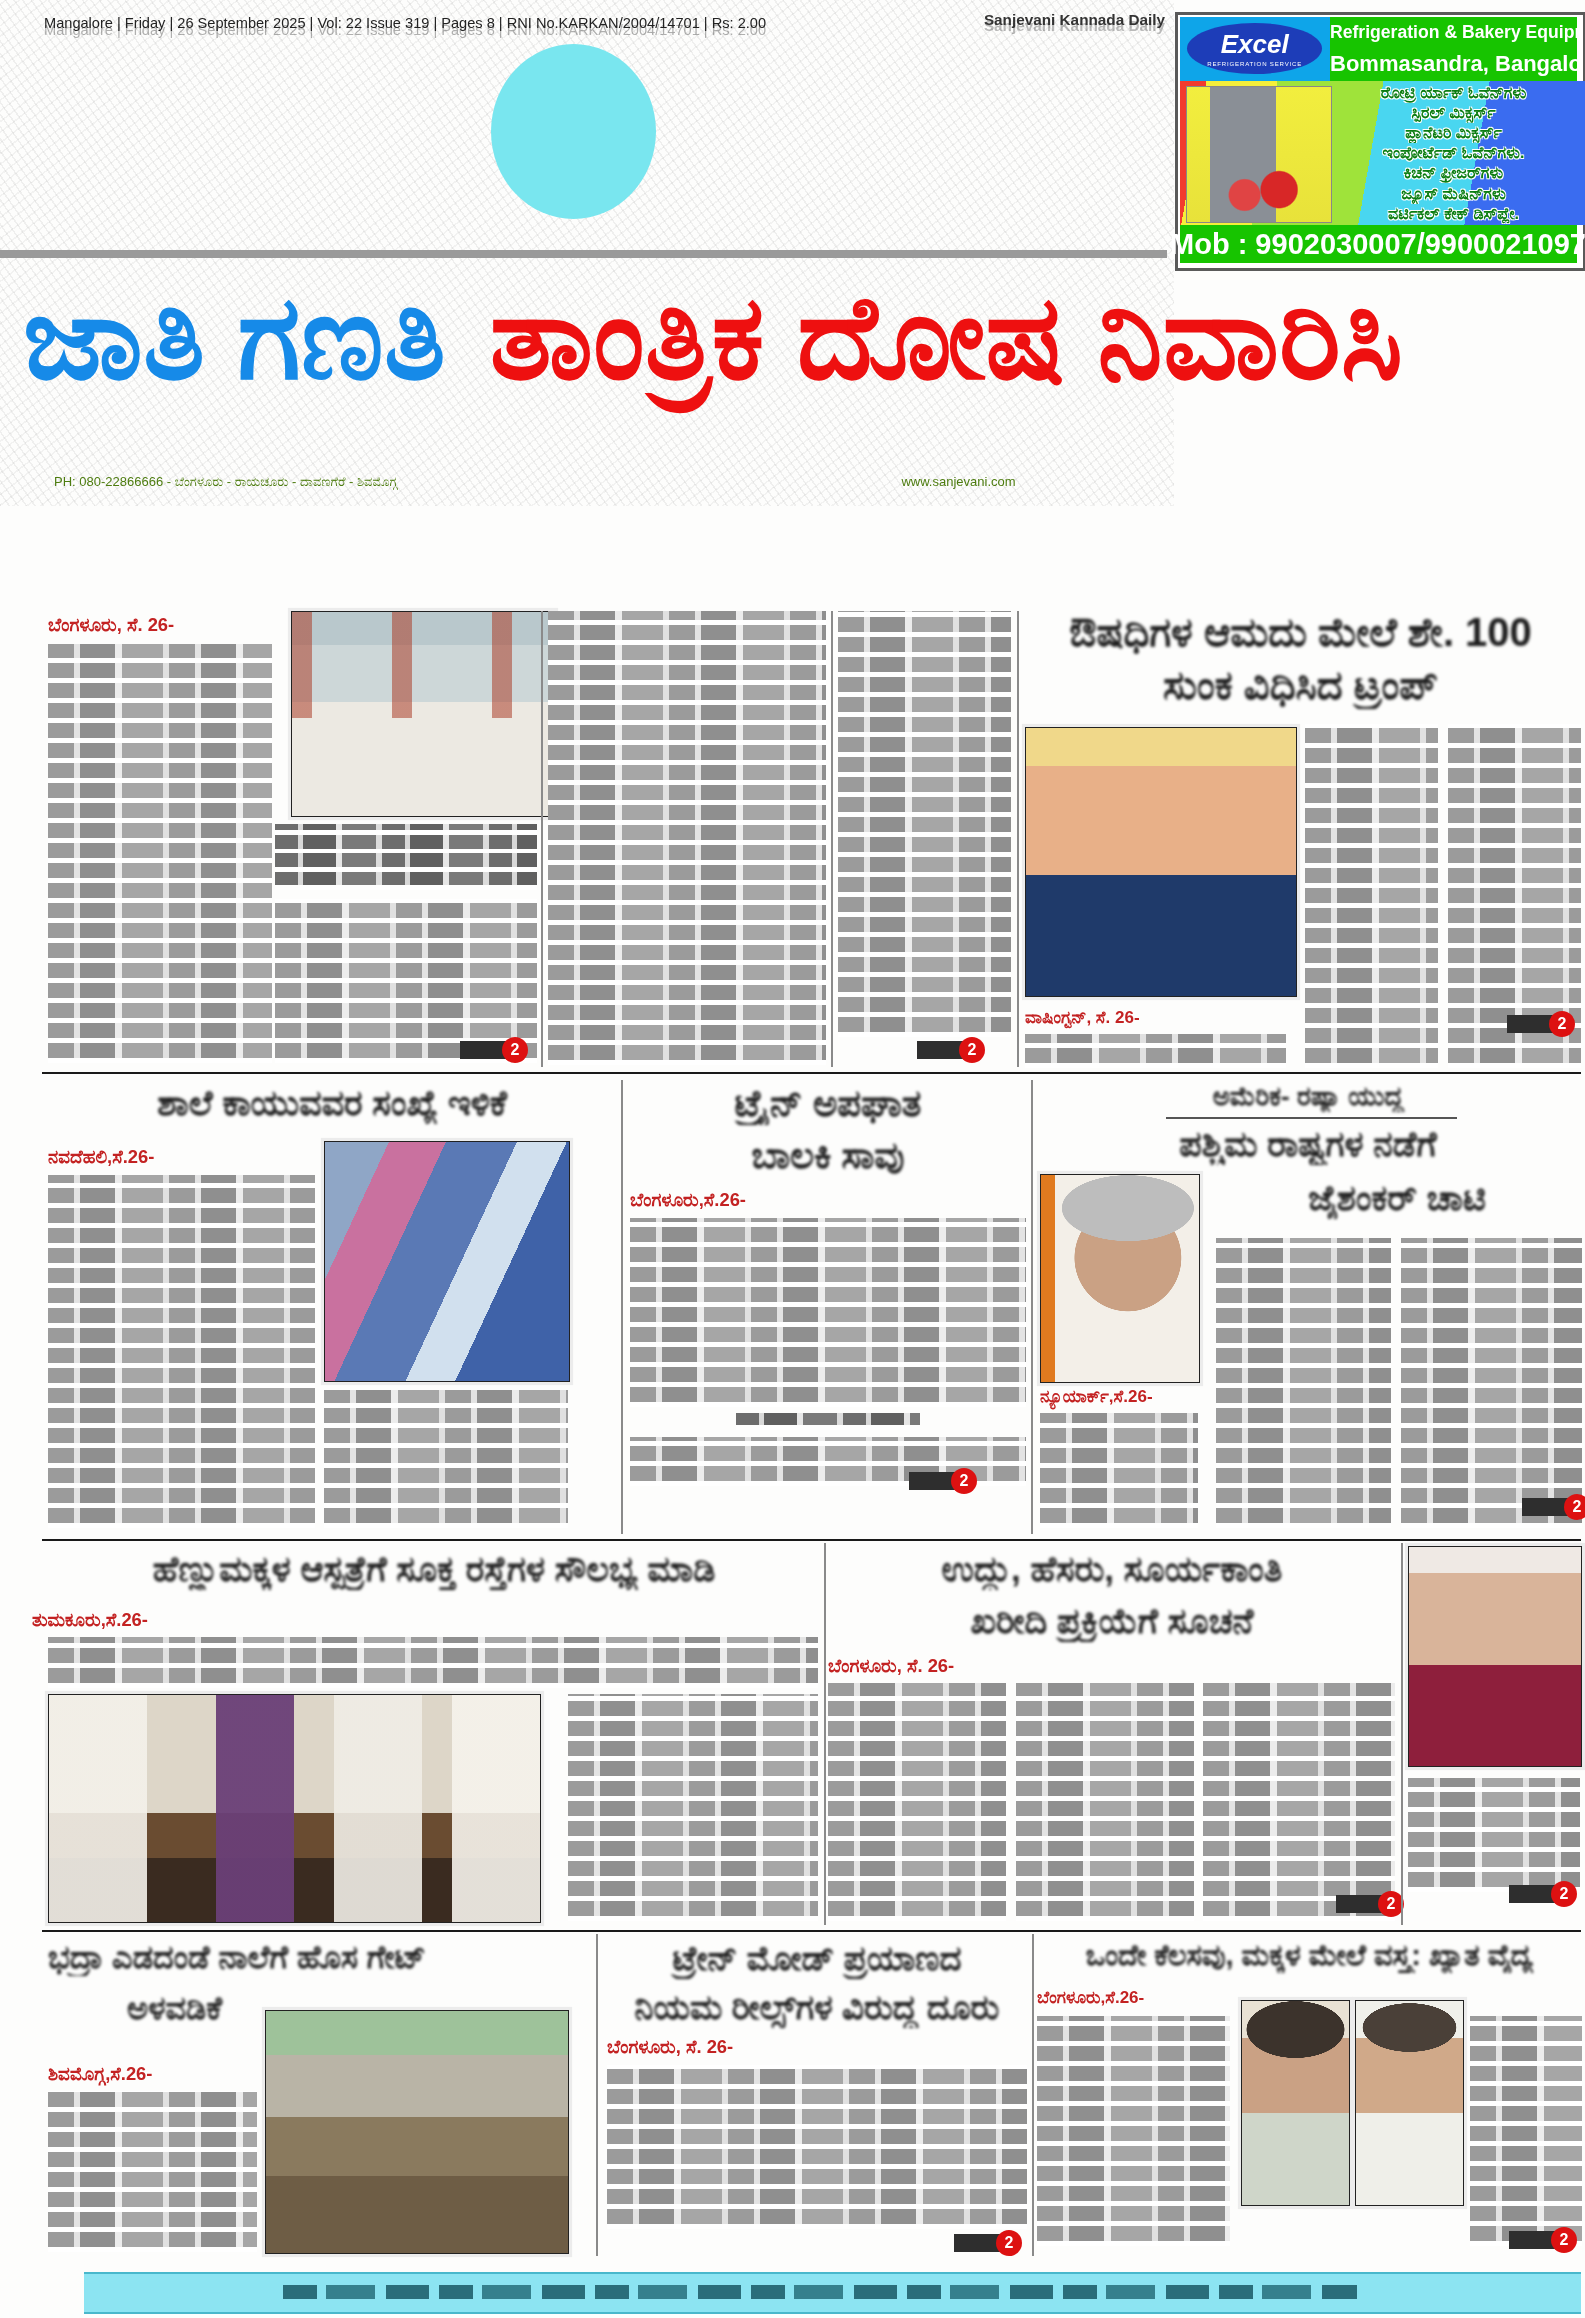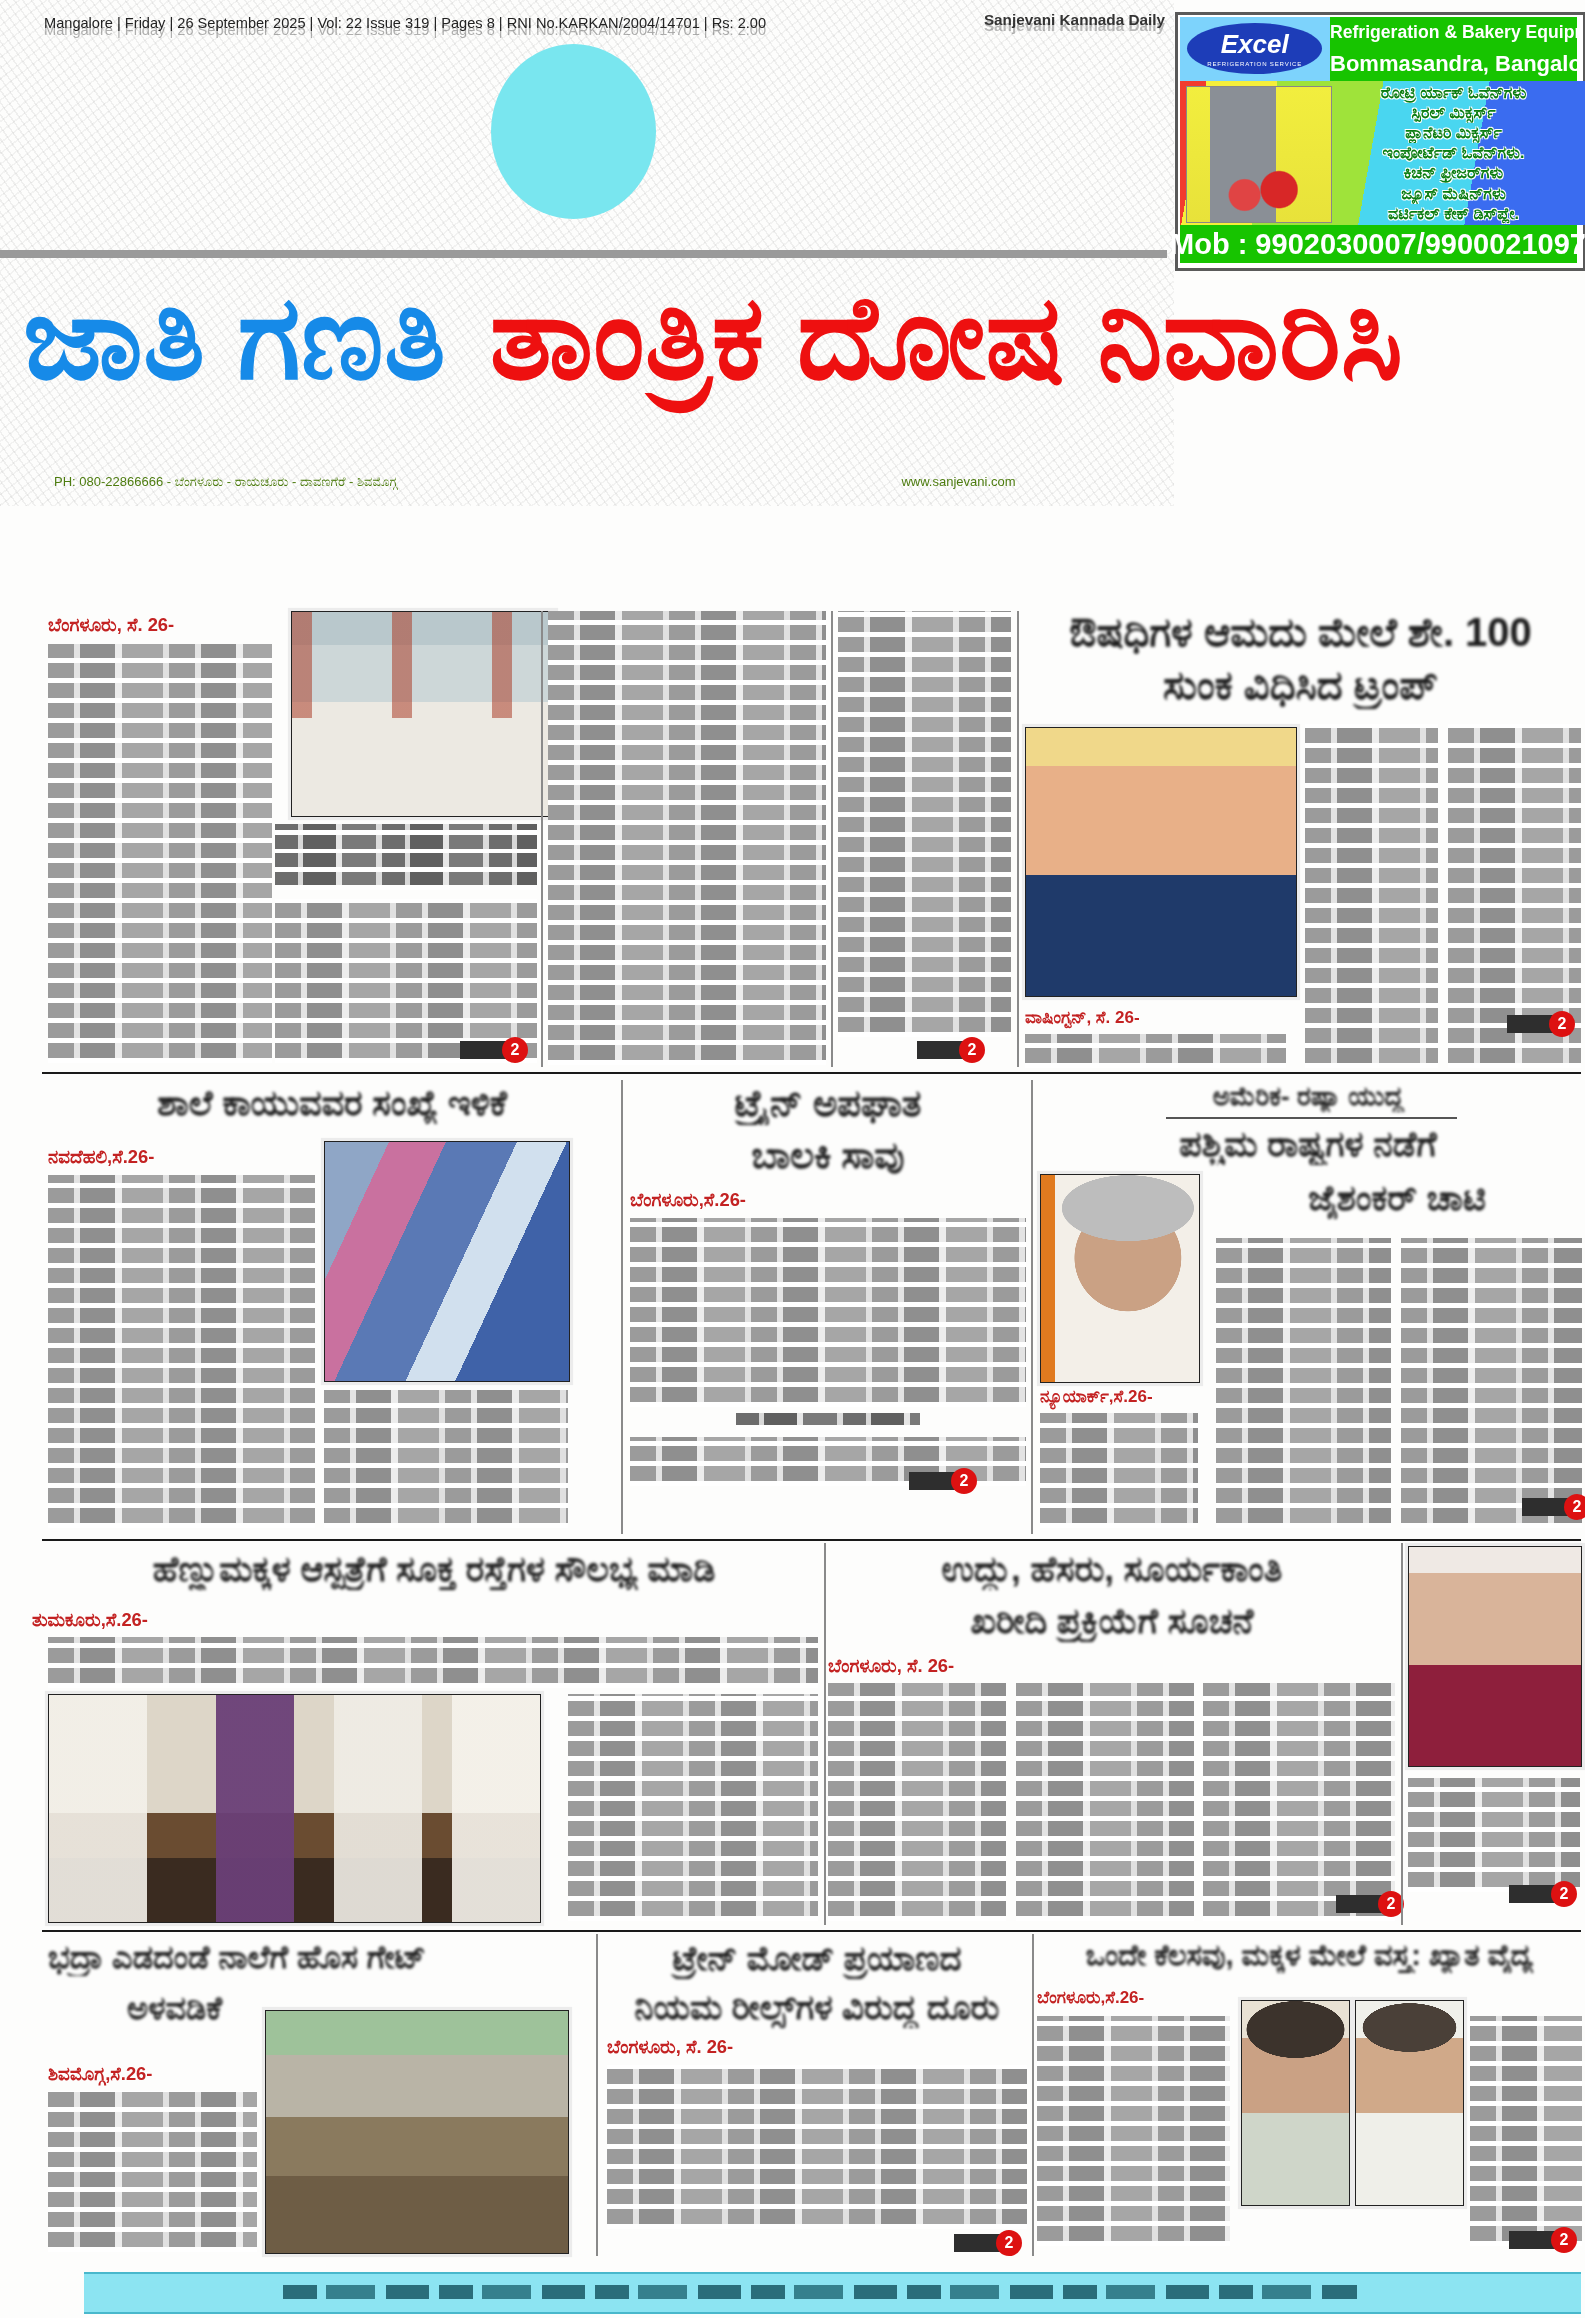--- a/index.html
+++ b/index.html
@@ -89,21 +89,21 @@
 
   <div class="abs noise" style="left:0;top:0;width:1174px;height:506px;"></div>
 
   <div class="abs publine" style="left:44px;top:15.3px;width:905px;">Mangalore | Friday | 26 September 2025 | Vol: 22 Issue 319 | Pages 8 | RNI No.KARKAN/2004/14701 | Rs: 2.00</div>
   <div class="abs brandtag" style="left:874px;top:10.7px;width:291px;text-align:right;">Sanjevani Kannada Daily</div>
 
   <div class="abs logo-dot" style="left:491px;top:44px;width:165px;height:175px;"></div>
   <div class="abs grey-rule" style="left:0;top:250px;width:1167px;height:7.7px;"></div>
 
   <div class="abs adbox" style="left:1175px;top:12.3px;width:405px;height:253px;">
-    <div class="abs" style="left:1.5px;top:1.5px;width:150px;height:64px;background:#7dd3fc;border-right:1.5px solid #1d3db8;">
+    <div class="abs" style="left:1.5px;top:1.5px;width:150px;height:64px;background:#0ea5e9;border-right:1.5px solid #1d3db8;">
       <div class="abs ad-logo-oval" style="left:7.7px;top:6.1px;width:135px;height:51px;">
         <span style="font-size:26px;font-weight:800;font-style:italic;">Excel</span>
         <span style="font-size:6.1px;letter-spacing:0.8px;">REFRIGERATION SERVICE</span>
       </div>
     </div>
     <div class="abs ad-head" style="left:152px;top:1.5px;width:247px;height:64px;">
       <div style="font-size:17.6px;line-height:31px;white-space:nowrap;overflow:hidden;">Refrigeration &amp; Bakery Equipment</div>
       <div style="font-size:22px;line-height:31px;white-space:nowrap;overflow:hidden;">Bommasandra, Bangalore</div>
     </div>
     <div class="abs ad-rainbow" style="left:1.5px;top:66px;width:417px;height:144px;">

